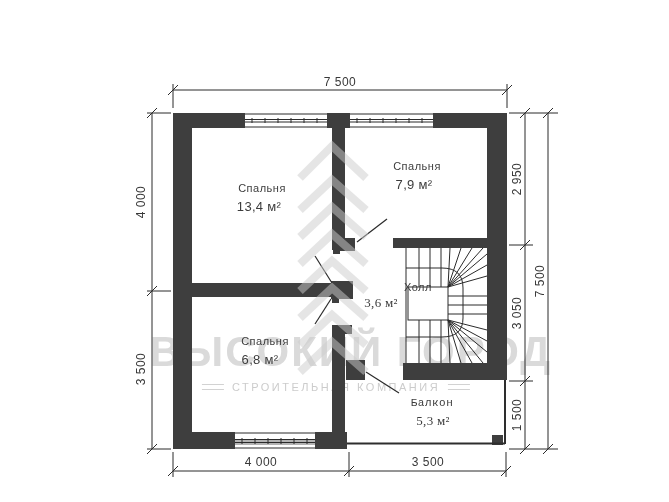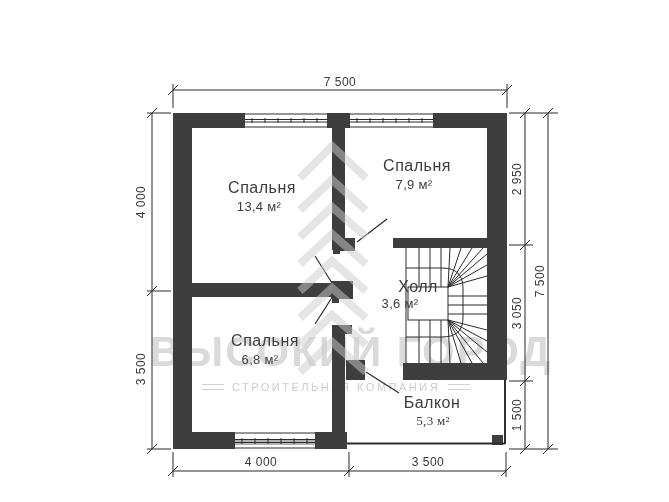--- a/index.html
+++ b/index.html
@@ -4,21 +4,21 @@
 <style>
   html,body{margin:0;padding:0;background:#ffffff;}
   #stage{
     position:relative;width:669px;height:502px;background:#ffffff;
     font-family:"Liberation Sans", sans-serif;overflow:hidden;
   }
   .layer{position:absolute;left:0;top:0;width:669px;height:502px;}
   
   .lbl{position:absolute;transform:translate(-50%,-50%);white-space:nowrap;color:#3c3c3c;}
   .title{font-size:27px;letter-spacing:1px;color:#383838;}
-  .room-name{font-size:16px;letter-spacing:.5px;}
+  .room-name{font-size:11px;letter-spacing:.5px;}
   .room-area{font-size:13px;letter-spacing:.3px;}
   .dim{font-size:12px;color:#383838;letter-spacing:.5px;}
   .dim.vert{transform:translate(-50%,-50%) rotate(-90deg);}
   
   .wm-big{
     position:absolute;left:351px;top:352px;transform:translate(-50%,-50%);
     font-size:42px;font-weight:bold;letter-spacing:2px;color:#dadada;white-space:nowrap;
   }
   .wm-sub{
     position:absolute;left:336px;top:387px;transform:translate(-50%,-50%);
@@ -215,26 +215,26 @@
 
   <div class="layer">
 
     <div class="lbl room-name" style="left:262px;top:188px;">Спальня</div>
     <div class="lbl room-area" style="left:259px;top:206px;">13,4 м²</div>
 
     <div class="lbl room-name" style="left:417px;top:166px;">Спальня</div>
     <div class="lbl room-area" style="left:414px;top:184px;">7,9 м²</div>
 
     <div class="lbl room-name" style="left:380px;top:287px;margin-left:38px;">Холл</div>
-    <div class="lbl room-area" style="left:400px;top:303px;">3,6 м²</div>
+    <div class="lbl room-area" style="left:381px;top:303px;font-family:Liberation Serif, serif;">3,6 м²</div>
 
     <div class="lbl room-name" style="left:265px;top:341px;">Спальня</div>
     <div class="lbl room-area" style="left:260px;top:359px;">6,8 м²</div>
 
-    <div class="lbl room-name" style="left:432px;top:403px;">Балкон</div>
+    <div class="lbl room-name" style="left:432px;top:403px;font-family:Liberation Mono, monospace;">Балкон</div>
     <div class="lbl room-area" style="left:433px;top:421px;font-family:Liberation Serif, serif;">5,3 м²</div>
 
     <div class="lbl dim" style="left:340px;top:82px;">7 500</div>
     <div class="lbl dim vert" style="left:141px;top:202px;">4 000</div>
     <div class="lbl dim vert" style="left:141px;top:369px;">3 500</div>
     <div class="lbl dim vert" style="left:517px;top:179px;">2 950</div>
     <div class="lbl dim vert" style="left:517px;top:313px;">3 050</div>
     <div class="lbl dim vert" style="left:517px;top:415px;">1 500</div>
     <div class="lbl dim vert" style="left:540px;top:281px;">7 500</div>
     <div class="lbl dim" style="left:261px;top:462px;">4 000</div>

